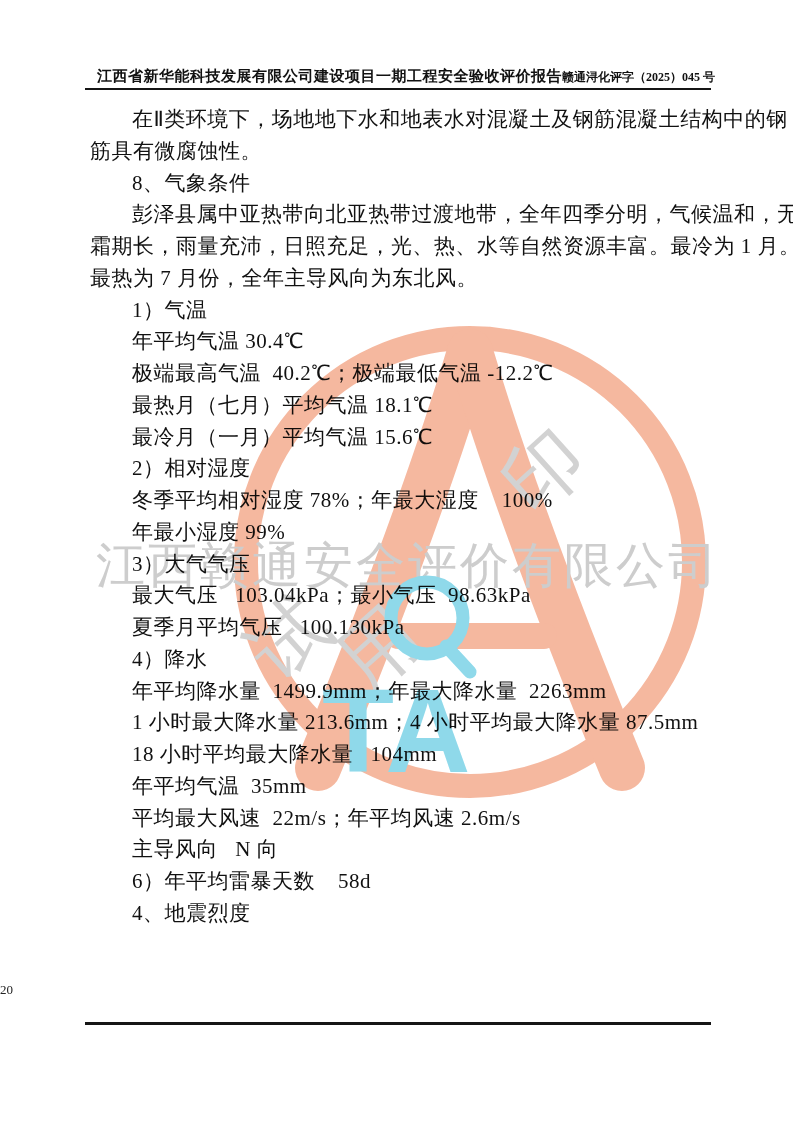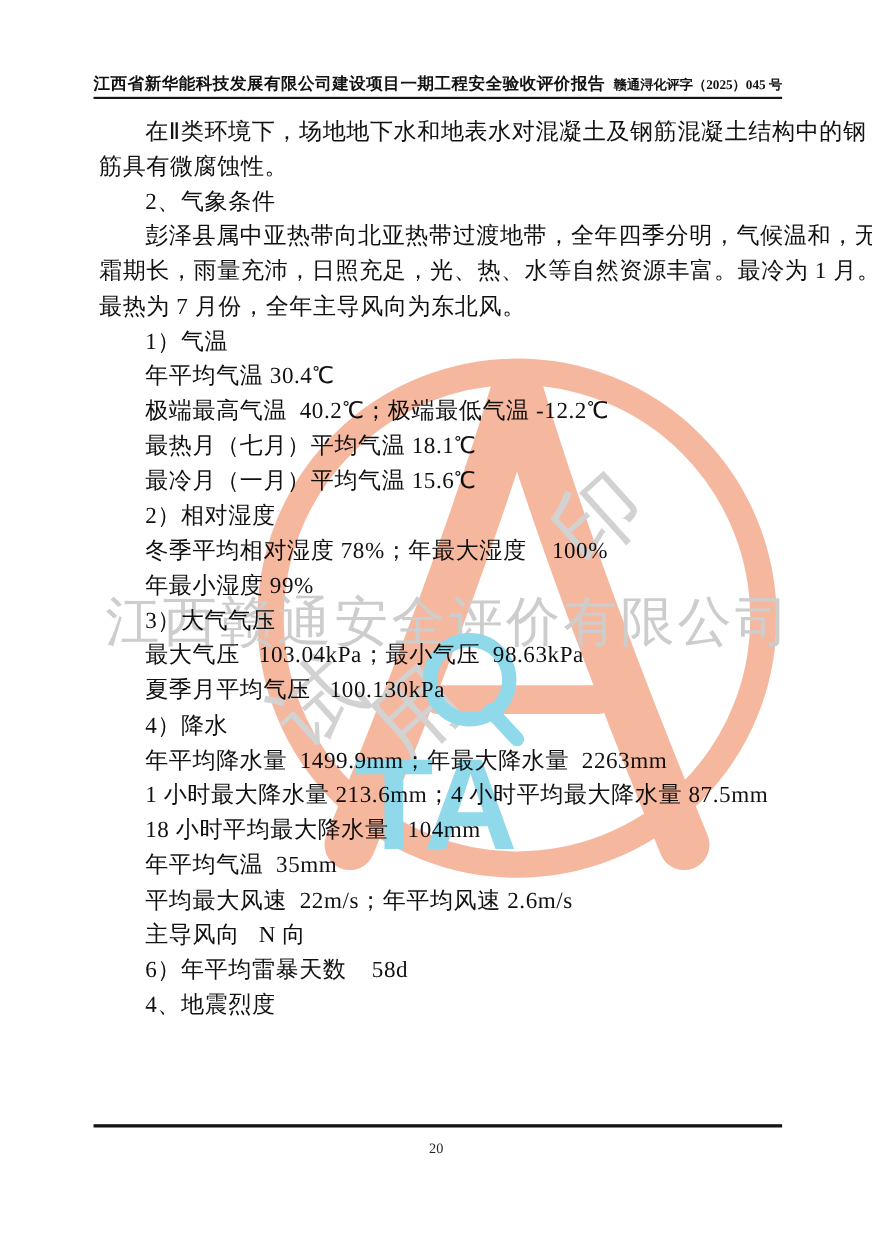--- a/index.html
+++ b/index.html
@@ -7,21 +7,21 @@
     position:relative;
     width:793px;height:1122px;
     margin:0 auto;
     background:#ffffff;
     overflow:hidden;
     font-family:"Liberation Serif", serif;
     color:#111;
   }
   
   .header{
-    position:absolute;left:85px;right:82px;top:60px;height:26px;
+    position:absolute;left:97px;right:82px;top:60px;height:26px;
     display:flex;justify-content:space-between;align-items:flex-end;
   }
   .header .h-left{font-size:15px;font-weight:bold;letter-spacing:0.5px;white-space:nowrap;}
   .header .h-right{font-size:12px;font-weight:bold;white-space:nowrap;}
   .header-rule{
     position:absolute;left:85px;top:88px;width:626px;height:2px;background:#151515;
   }
   
   .body-text{
     position:absolute;left:90px;top:104px;width:622px;
@@ -56,39 +56,39 @@
     font-family:"Liberation Sans", sans-serif;
     font-weight:bold;
     font-size:118px;
     fill:#7fd4e8;
   }
   
   .footer-rule{
     position:absolute;left:85px;top:1022px;width:626px;height:3px;background:#151515;
   }
   .page-number{
-    position:absolute;left:0;top:1036px;width:100%;
-    text-align:center;font-size:13px;font-family:"Liberation Serif", serif;color:#222;
+    position:absolute;left:0;top:982px;width:100%;
+    font-size:13px;font-family:"Liberation Serif", serif;color:#222;
   }
 </style>
 </head>
 <body>
 
 <div class="page">
 
   <div class="header">
     <span class="h-left">江西省新华能科技发展有限公司建设项目一期工程安全验收评价报告</span>
     <span class="h-right">赣通浔化评字（2025）045 号</span>
   </div>
   <div class="header-rule"></div>
 
   <div class="body-text">
     <div class="line ind">在Ⅱ类环境下，场地地下水和地表水对混凝土及钢筋混凝土结构中的钢</div>
     <div class="line">筋具有微腐蚀性。</div>
-    <div class="line ind">2、气象条件</div>
+    <div class="line ind">8、气象条件</div>
     <div class="line ind">彭泽县属中亚热带向北亚热带过渡地带，全年四季分明，气候温和，无</div>
     <div class="line">霜期长，雨量充沛，日照充足，光、热、水等自然资源丰富。最冷为 1 月。</div>
     <div class="line">最热为 7 月份，全年主导风向为东北风。</div>
     <div class="line ind">1）气温</div>
     <div class="line ind">年平均气温 30.4℃</div>
     <div class="line ind">极端最高气温  40.2℃；极端最低气温 -12.2℃</div>
     <div class="line ind">最热月（七月）平均气温 18.1℃</div>
     <div class="line ind">最冷月（一月）平均气温 15.6℃</div>
     <div class="line ind">2）相对湿度</div>
     <div class="line ind">冬季平均相对湿度 78%；年最大湿度    100%</div>

